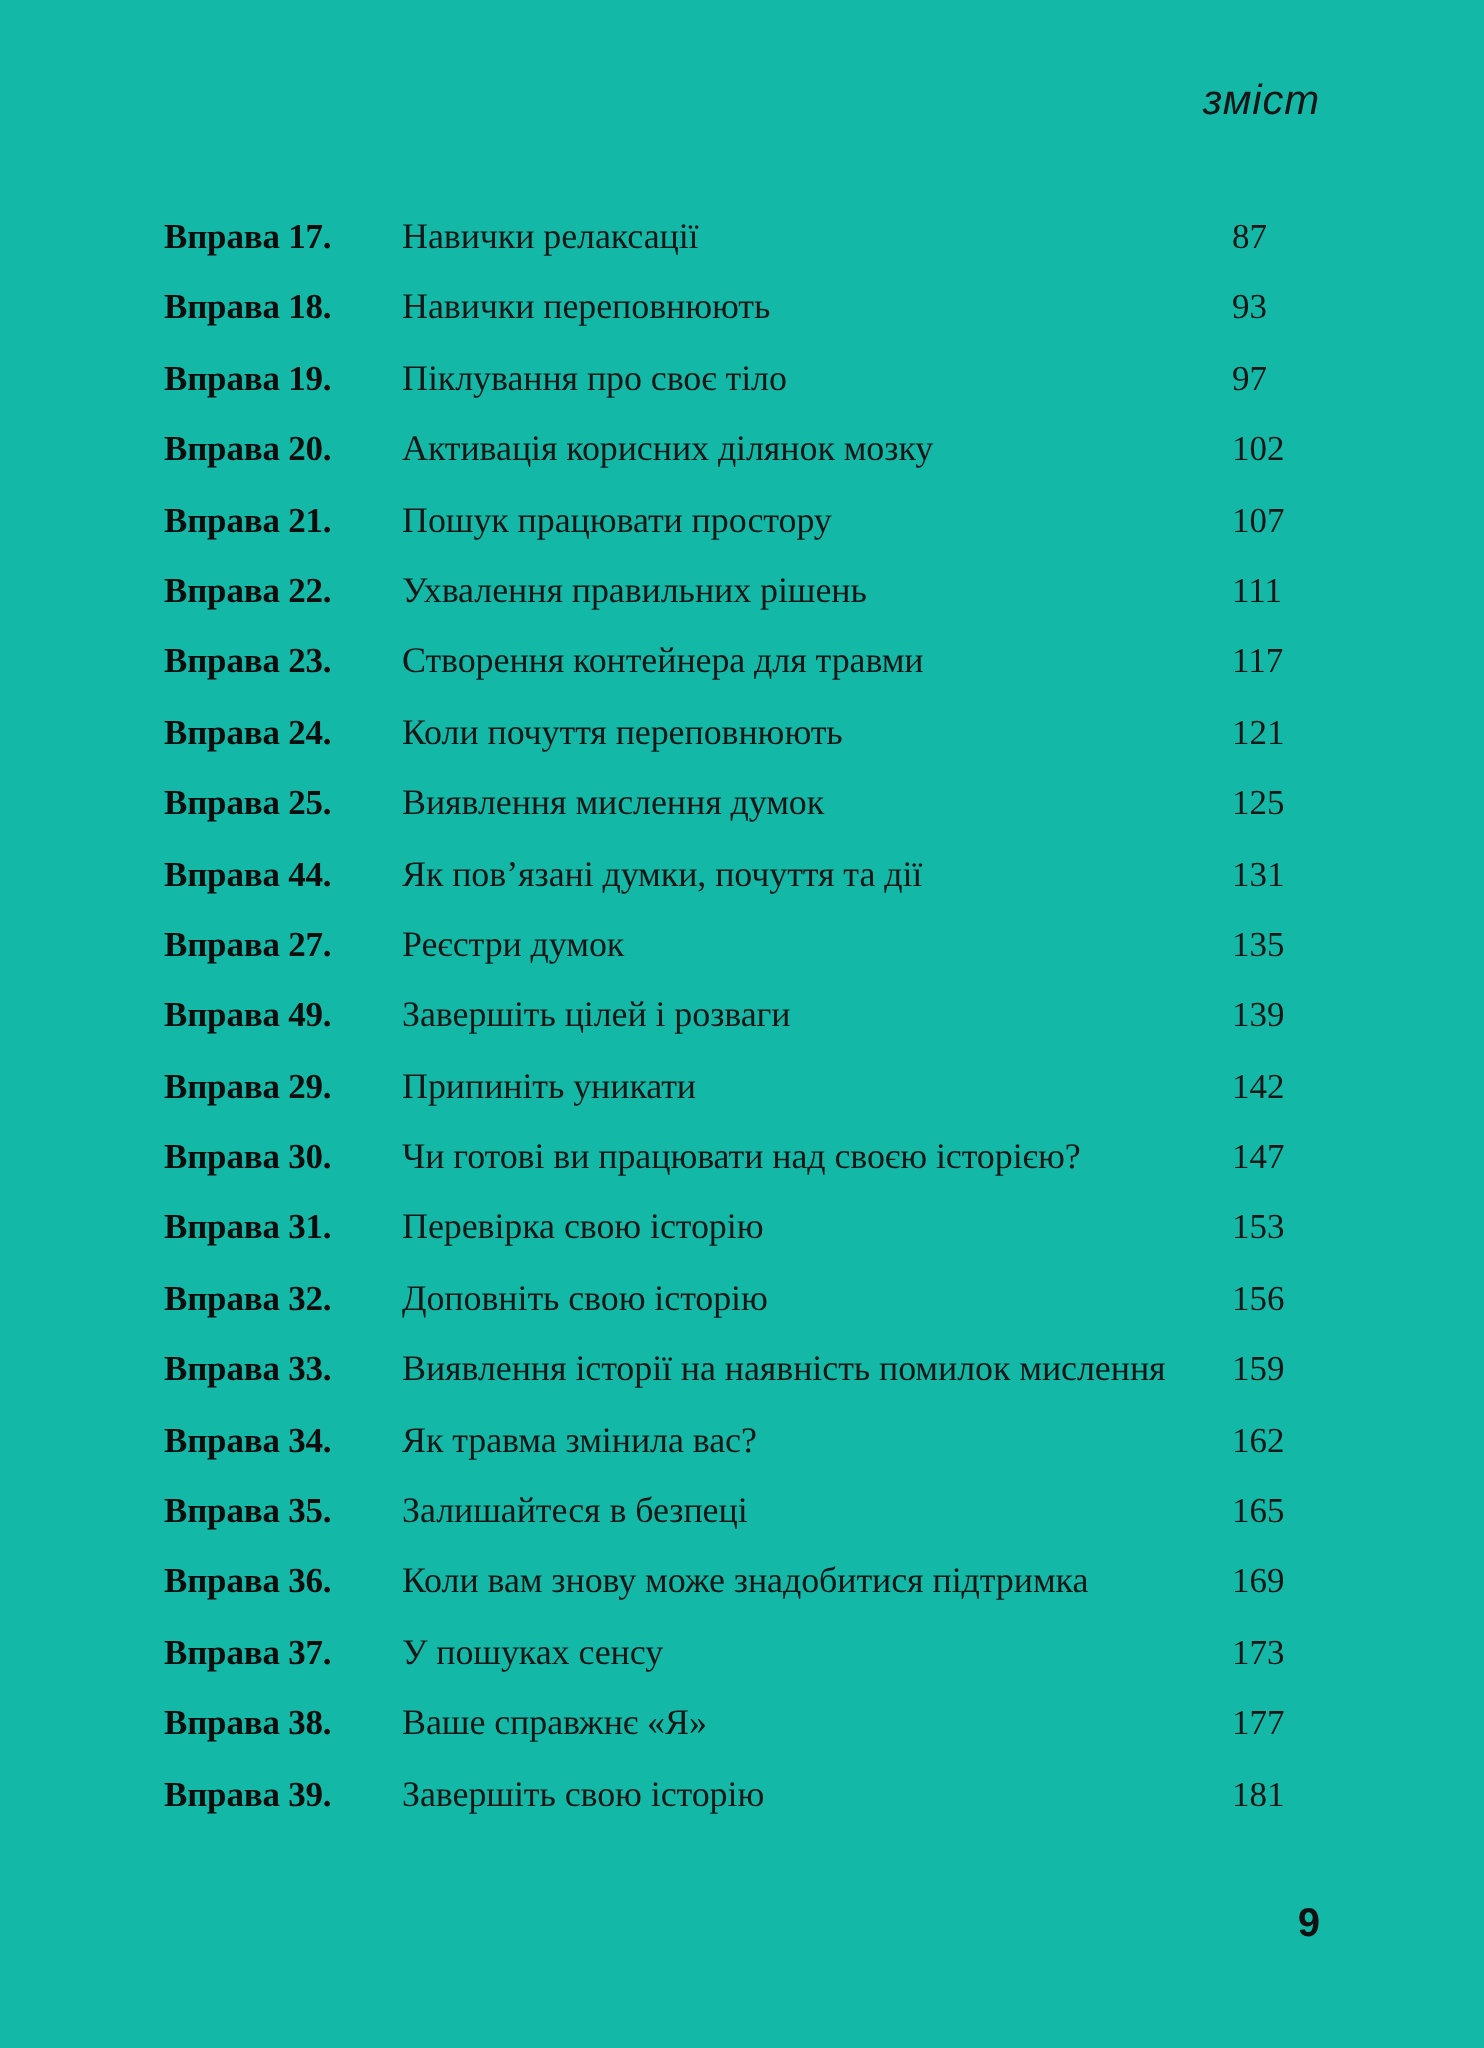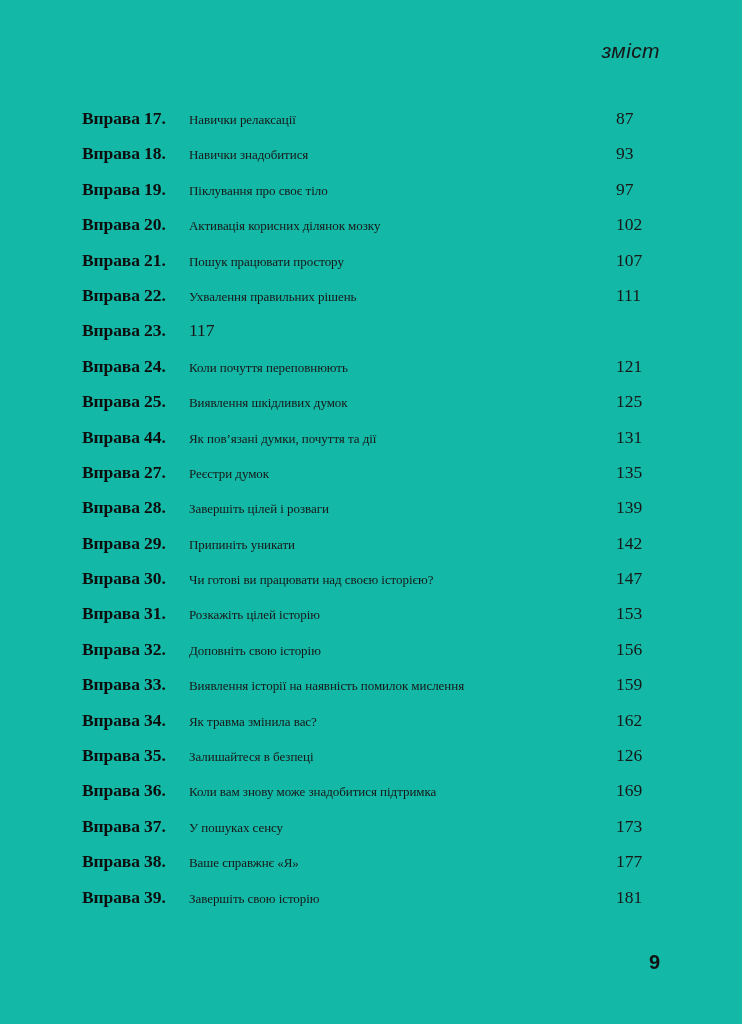--- a/index.html
+++ b/index.html
@@ -43,34 +43,35 @@
     top: 108px;
     left: 82px;
     width: 578px;
   }
 
   .toc-row {
     display: flex;
     align-items: baseline;
     height: 35.4px;
     white-space: nowrap;
+    gap: 12px;
   }
 
   .toc-label {
     flex: 0 0 107px;
     font-weight: 700;
     font-size: 17.5px;
     letter-spacing: -0.1px;
     color: #0d0d0d;
   }
 
   .toc-title {
     flex: 1 1 auto;
     font-weight: 400;
-    font-size: 13px;
+    font-size: 18px;
     letter-spacing: -0.05px;
     color: #171717;
     overflow: hidden;
     text-overflow: clip;
   }
 
   .toc-page {
     flex: 0 0 44px;
     text-align: left;
     font-weight: 400;
@@ -100,21 +101,21 @@
   <div class="running-head">зміст</div>
 
   <div class="toc">
       <div class="toc-row">
         <span class="toc-label">Вправа 17.</span>
         <span class="toc-title">Навички релаксації</span>
         <span class="toc-page">87</span>
       </div>
       <div class="toc-row">
         <span class="toc-label">Вправа 18.</span>
-        <span class="toc-title">Навички знадобитися</span>
+        <span class="toc-title">Навички переповнюють</span>
         <span class="toc-page">93</span>
       </div>
       <div class="toc-row">
         <span class="toc-label">Вправа 19.</span>
         <span class="toc-title">Піклування про своє тіло</span>
         <span class="toc-page">97</span>
       </div>
       <div class="toc-row">
         <span class="toc-label">Вправа 20.</span>
         <span class="toc-title">Активація корисних ділянок мозку</span>
@@ -125,81 +126,82 @@
         <span class="toc-title">Пошук працювати простору</span>
         <span class="toc-page">107</span>
       </div>
       <div class="toc-row">
         <span class="toc-label">Вправа 22.</span>
         <span class="toc-title">Ухвалення правильних рішень</span>
         <span class="toc-page">111</span>
       </div>
       <div class="toc-row">
         <span class="toc-label">Вправа 23.</span>
+        <span class="toc-title">Створення контейнера для травми</span>
         <span class="toc-page">117</span>
       </div>
       <div class="toc-row">
         <span class="toc-label">Вправа 24.</span>
         <span class="toc-title">Коли почуття переповнюють</span>
         <span class="toc-page">121</span>
       </div>
       <div class="toc-row">
         <span class="toc-label">Вправа 25.</span>
-        <span class="toc-title">Виявлення шкідливих думок</span>
+        <span class="toc-title">Виявлення мислення думок</span>
         <span class="toc-page">125</span>
       </div>
       <div class="toc-row">
         <span class="toc-label">Вправа 44.</span>
         <span class="toc-title">Як пов’язані думки, почуття та дії</span>
         <span class="toc-page">131</span>
       </div>
       <div class="toc-row">
         <span class="toc-label">Вправа 27.</span>
         <span class="toc-title">Реєстри думок</span>
         <span class="toc-page">135</span>
       </div>
       <div class="toc-row">
-        <span class="toc-label">Вправа 28.</span>
+        <span class="toc-label">Вправа 49.</span>
         <span class="toc-title">Завершіть цілей і розваги</span>
         <span class="toc-page">139</span>
       </div>
       <div class="toc-row">
         <span class="toc-label">Вправа 29.</span>
         <span class="toc-title">Припиніть уникати</span>
         <span class="toc-page">142</span>
       </div>
       <div class="toc-row">
         <span class="toc-label">Вправа 30.</span>
         <span class="toc-title">Чи готові ви працювати над своєю історією?</span>
         <span class="toc-page">147</span>
       </div>
       <div class="toc-row">
         <span class="toc-label">Вправа 31.</span>
-        <span class="toc-title">Розкажіть цілей історію</span>
+        <span class="toc-title">Перевірка свою історію</span>
         <span class="toc-page">153</span>
       </div>
       <div class="toc-row">
         <span class="toc-label">Вправа 32.</span>
         <span class="toc-title">Доповніть свою історію</span>
         <span class="toc-page">156</span>
       </div>
       <div class="toc-row">
         <span class="toc-label">Вправа 33.</span>
         <span class="toc-title">Виявлення історії на наявність помилок мислення</span>
         <span class="toc-page">159</span>
       </div>
       <div class="toc-row">
         <span class="toc-label">Вправа 34.</span>
         <span class="toc-title">Як травма змінила вас?</span>
         <span class="toc-page">162</span>
       </div>
       <div class="toc-row">
         <span class="toc-label">Вправа 35.</span>
         <span class="toc-title">Залишайтеся в безпеці</span>
-        <span class="toc-page">126</span>
+        <span class="toc-page">165</span>
       </div>
       <div class="toc-row">
         <span class="toc-label">Вправа 36.</span>
         <span class="toc-title">Коли вам знову може знадобитися підтримка</span>
         <span class="toc-page">169</span>
       </div>
       <div class="toc-row">
         <span class="toc-label">Вправа 37.</span>
         <span class="toc-title">У пошуках сенсу</span>
         <span class="toc-page">173</span>

